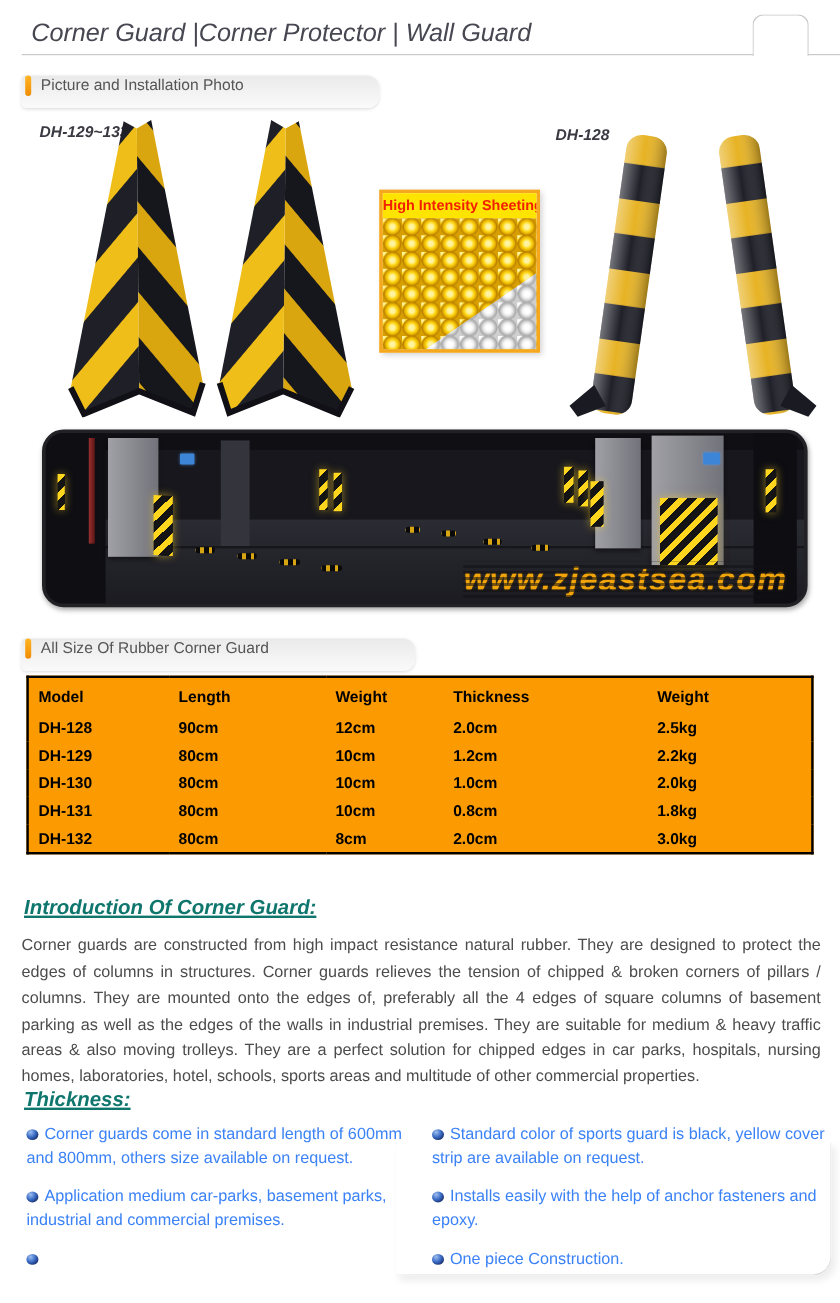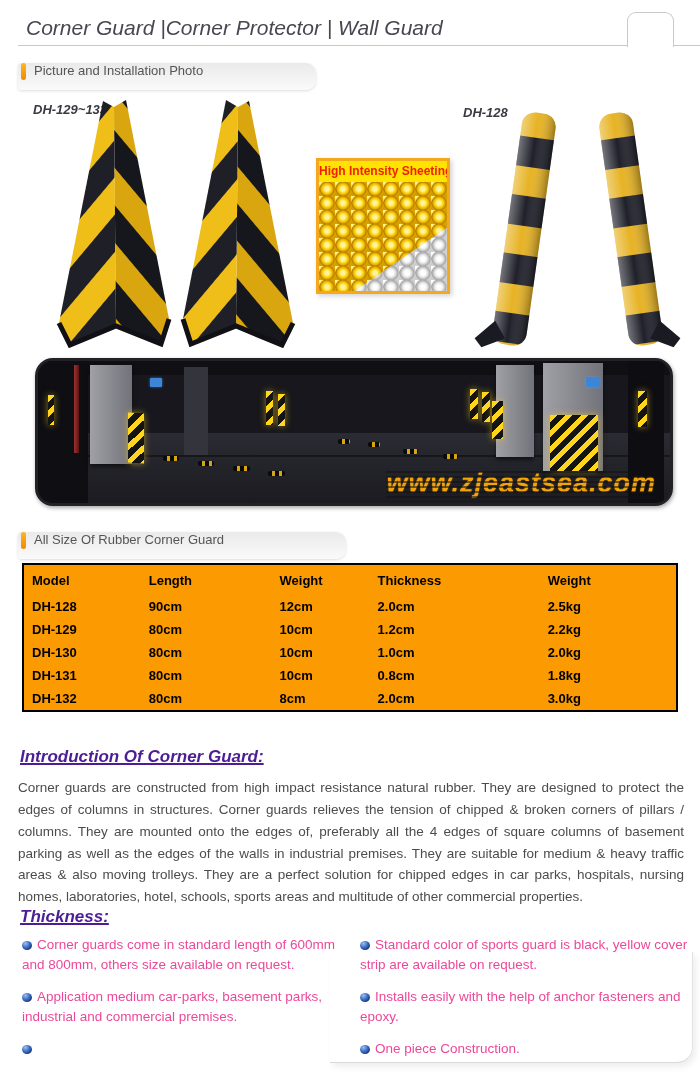--- a/index.html
+++ b/index.html
@@ -67,31 +67,31 @@
   #size-table{left:22px;top:563px;width:656px;border-collapse:collapse;background:#fb9a01;
               border:2px solid #000;table-layout:fixed;}
   #size-table th,#size-table td{font-size:13px;font-weight:bold;color:#000;text-align:left;
               padding:0 0 0 8px;white-space:nowrap;margin-left:24px;}
   #size-table th{height:30px;}
   #size-table td{height:23px;}
   #size-table col.c1{width:18%}#size-table col.c2{width:20%}#size-table col.c3{width:15%}
   #size-table col.c4{width:26%}#size-table col.c5{width:21%}
 
   
-  .orange-head{font-size:17px;font-weight:bold;font-style:italic;color:#4c1d95;
+  .orange-head{font-size:17px;font-weight:bold;font-style:italic;color:#0f766e;
                text-decoration:underline;text-decoration-thickness:2px;white-space:nowrap;z-index:1;}
   #intro-head{left:20px;top:747px;}
   #intro-body{left:18px;top:777px;width:666px;font-size:13.5px;line-height:1.62;color:#4c4c4c;
               text-align:justify;z-index:1;}
   #features-head{left:20px;top:907px;}
   .feat-col{top:935px;width:330px;z-index:1;}
   #feat-left{left:22px;}
   #feat-right{left:360px;}
   .feat-col ul{list-style:none;margin:0;padding:0;}
-  .feat-col li{font-size:13.5px;line-height:1.45;color:#ec4899;margin-bottom:13px;}
+  .feat-col li{font-size:13.5px;line-height:1.45;color:#3b82f6;margin-bottom:13px;}
   .bullet{display:inline-block;width:10px;height:9px;border-radius:50%;margin-right:5px;
           vertical-align:-1px;background:radial-gradient(circle at 35% 28%,#9dbef0,#3a6bc4 45%,#14245c 85%);}
 
   .panel-corner{left:330px;top:952px;width:362px;height:110px;border-right:1px solid #e2e2e2;
                 border-bottom:1px solid #dadada;border-radius:0 0 16px 0;
                 box-shadow:3px 4px 6px rgba(0,0,0,.07);z-index:0;}
 </style>
 </head>
 <body>
 

